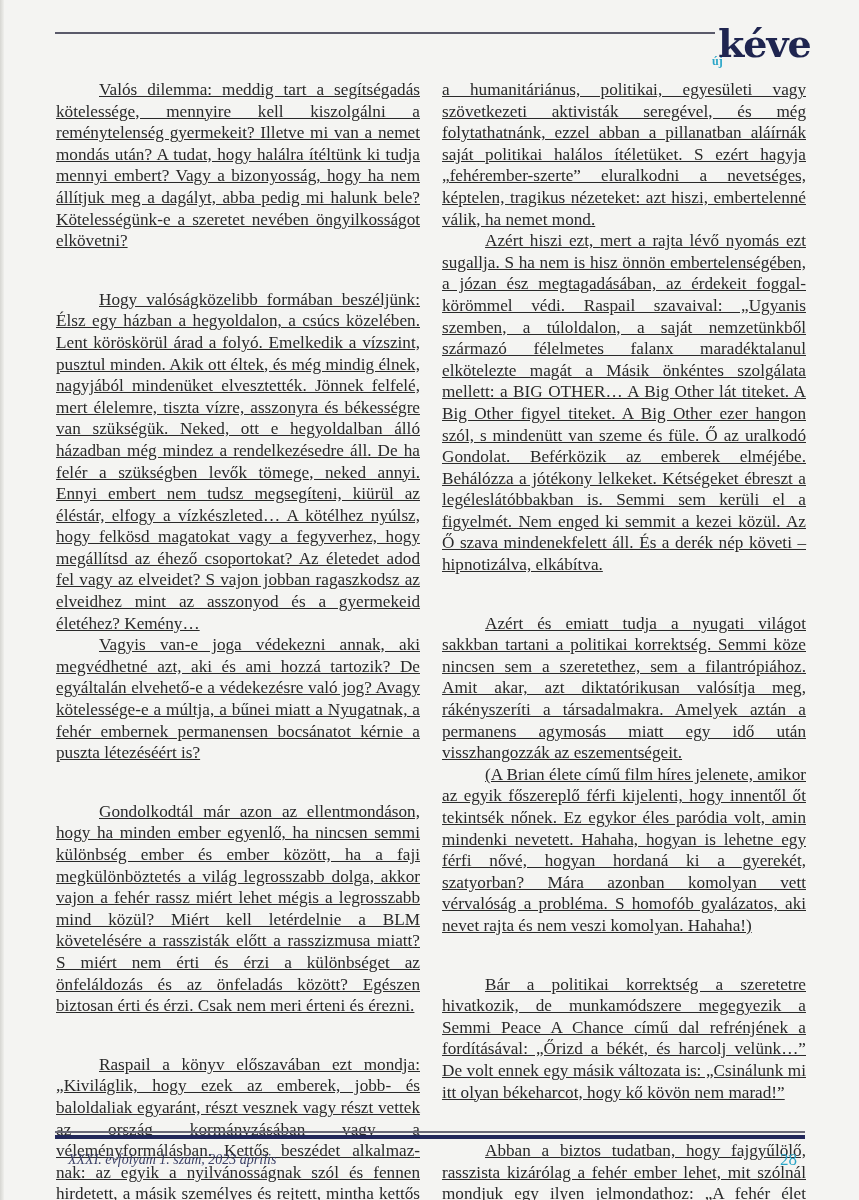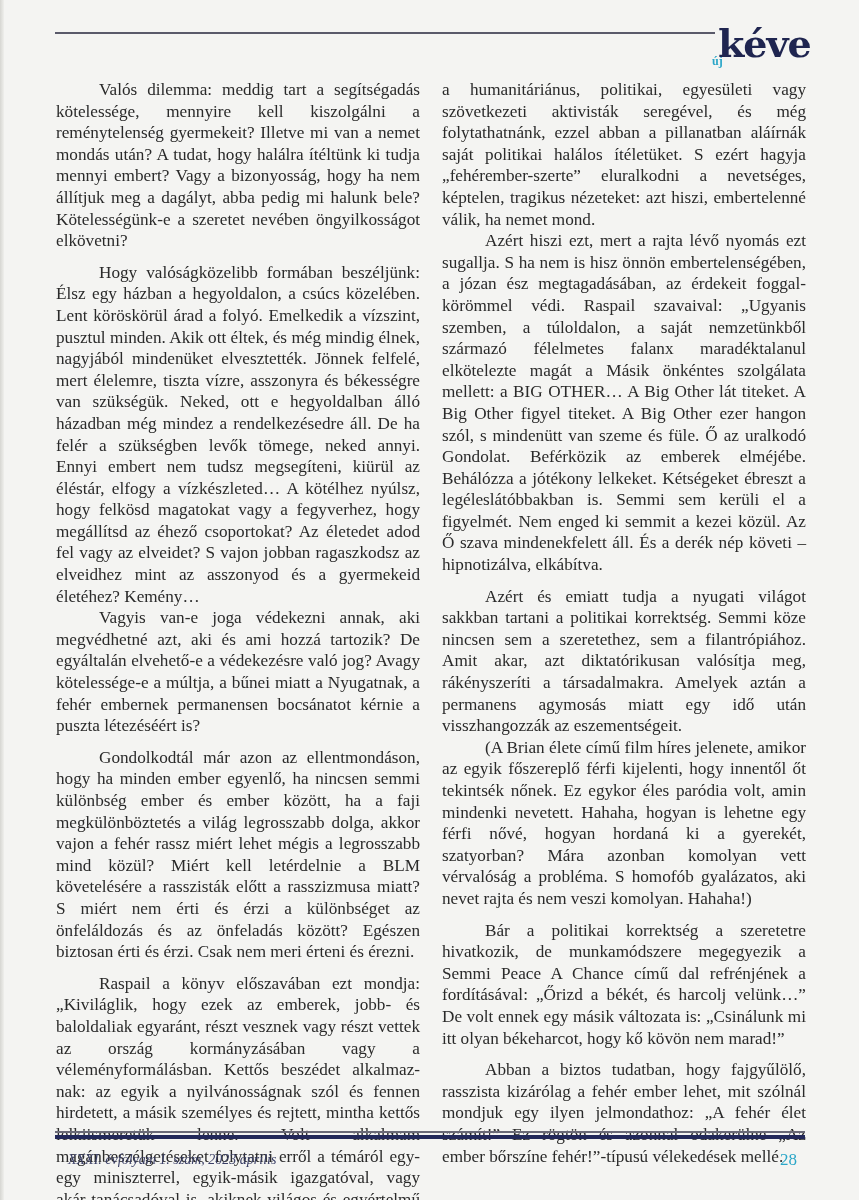--- a/index.html
+++ b/index.html
@@ -29,22 +29,22 @@
     color:#1f2550; font-family:"DejaVu Serif", serif; font-weight:bold;
     letter-spacing:-1px;
   }
   .column {
     position:absolute; top:79px; width:364px;
     font-size:17.2px; line-height:21.6px; text-align:justify;
     hyphens:manual;
   }
   .col-left { left:56px; }
   .col-right { left:442px; }
-  .column p { margin:0; text-indent:43px; }
-  .column p.gap { margin-top:10px; }
+  .column p { margin:0; text-indent:43px;text-decoration:underline; }
+  .column p.gap { margin-top:37px; }
   .column p.noindent { text-indent:0; }
   .footer-rule-thin {
     position:absolute; left:55px; top:1131px; width:750px; height:2px; background:#6a6a78;
   }
   .footer-rule-thick {
     position:absolute; left:55px; top:1135px; width:750px; height:4px; background:#22285a;
   }
   .footer-text {
     position:absolute; left:68px; top:1152px; font-size:14px; font-style:italic;
     color:#3a3f66; font-family:"Liberation Serif", serif;

